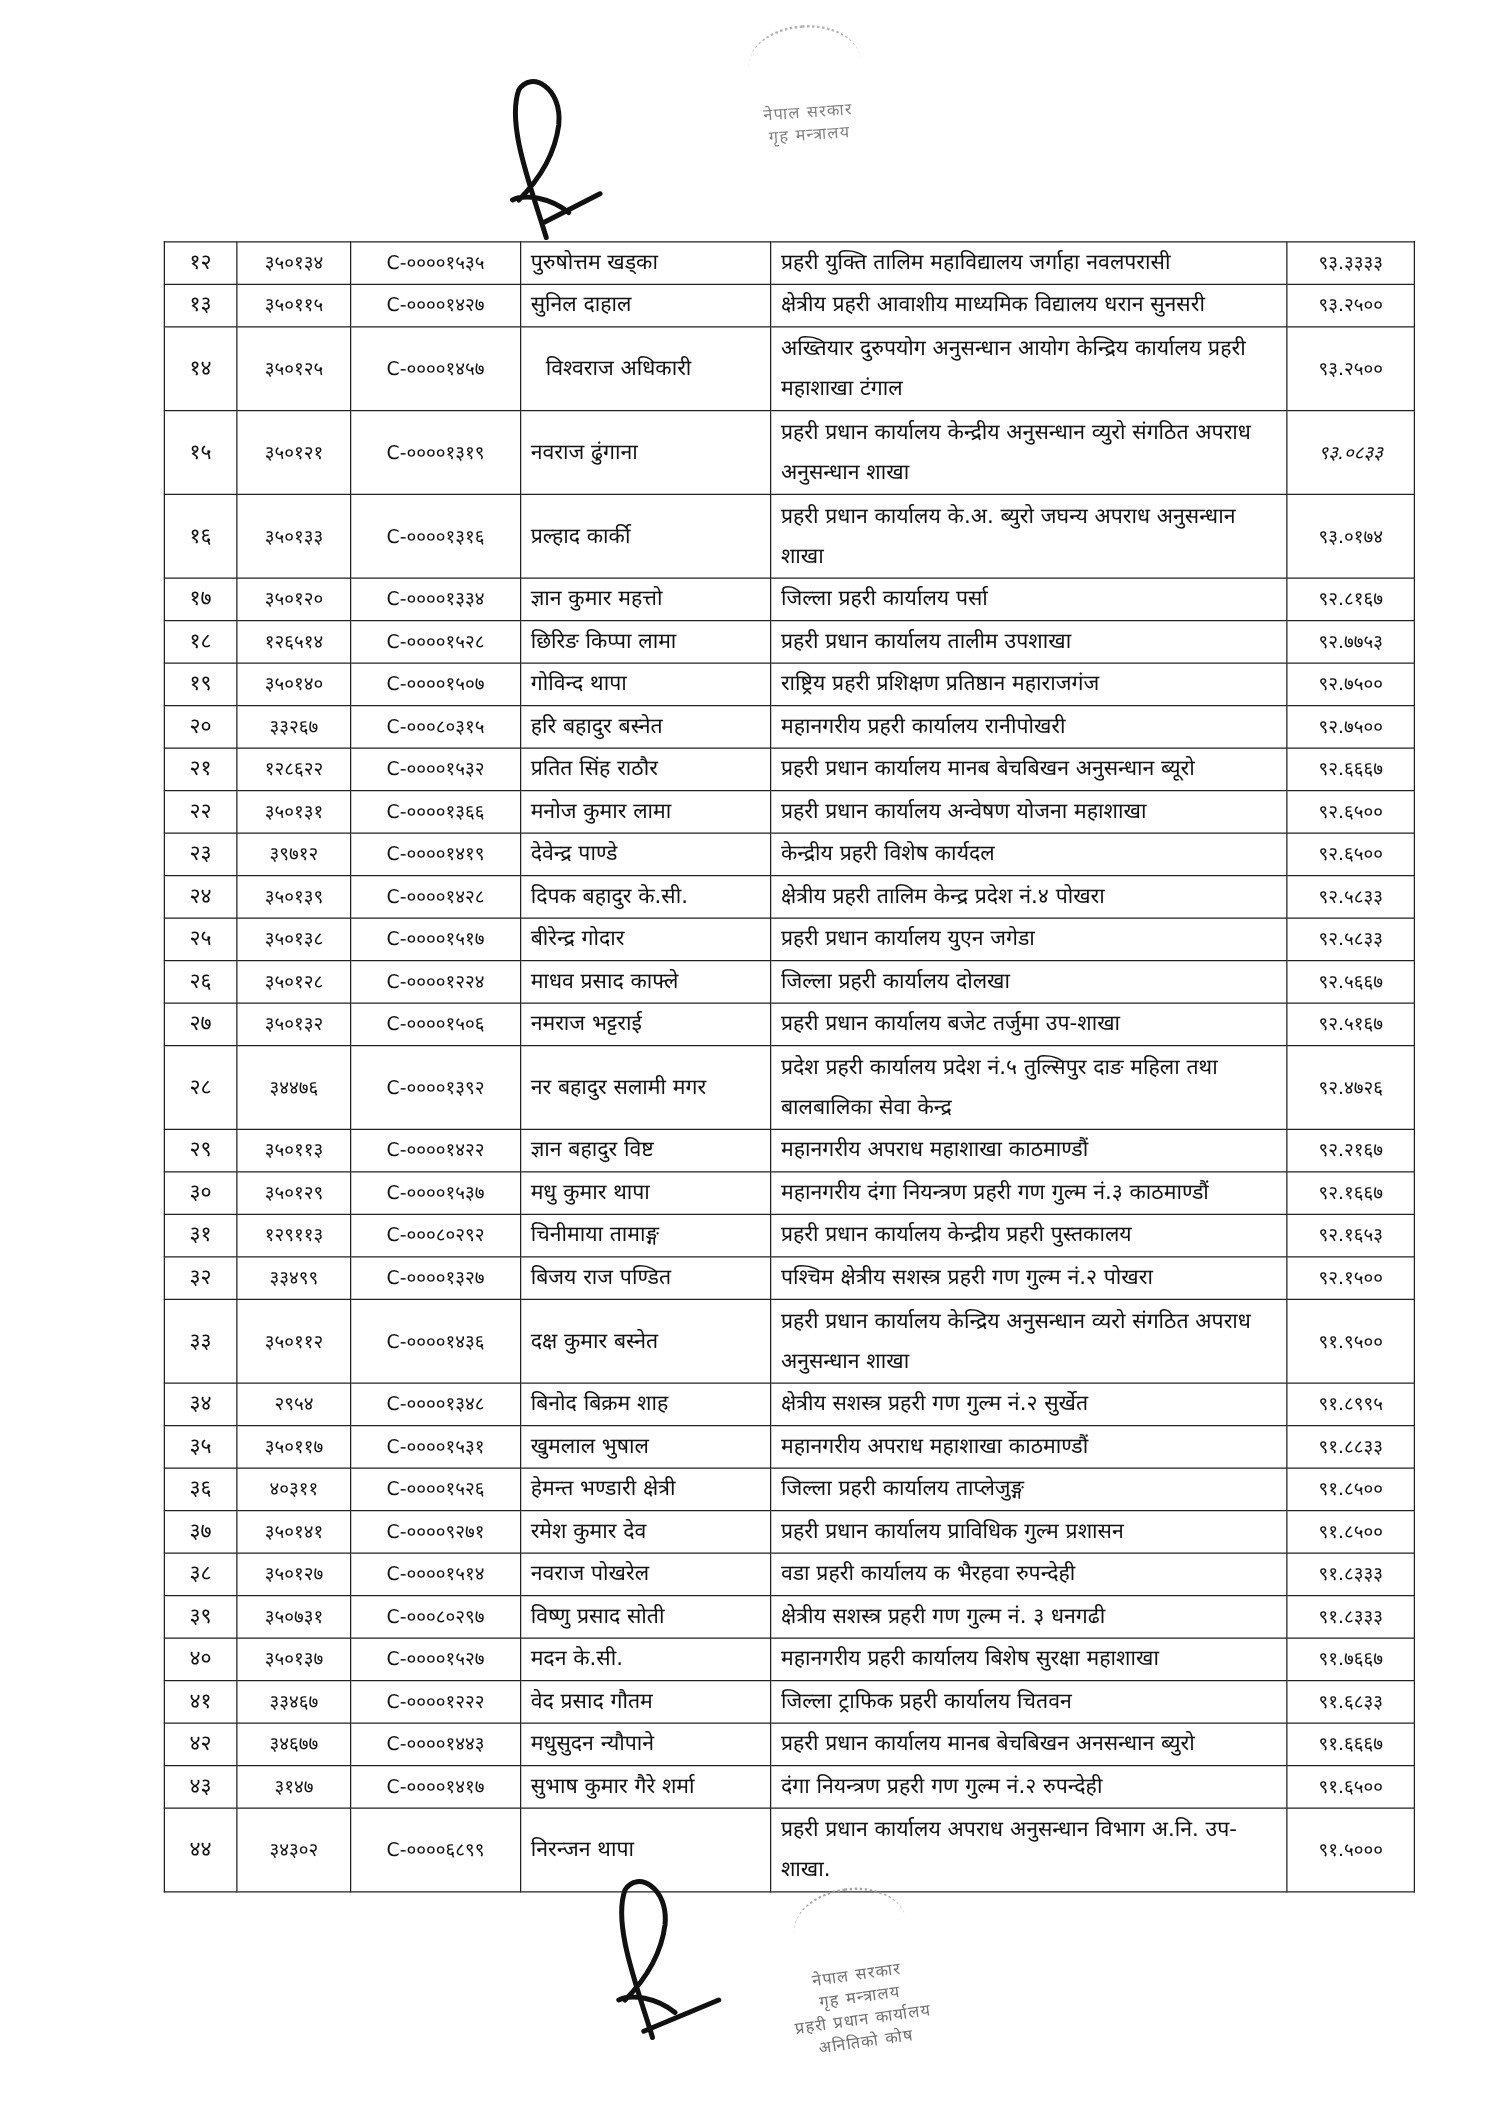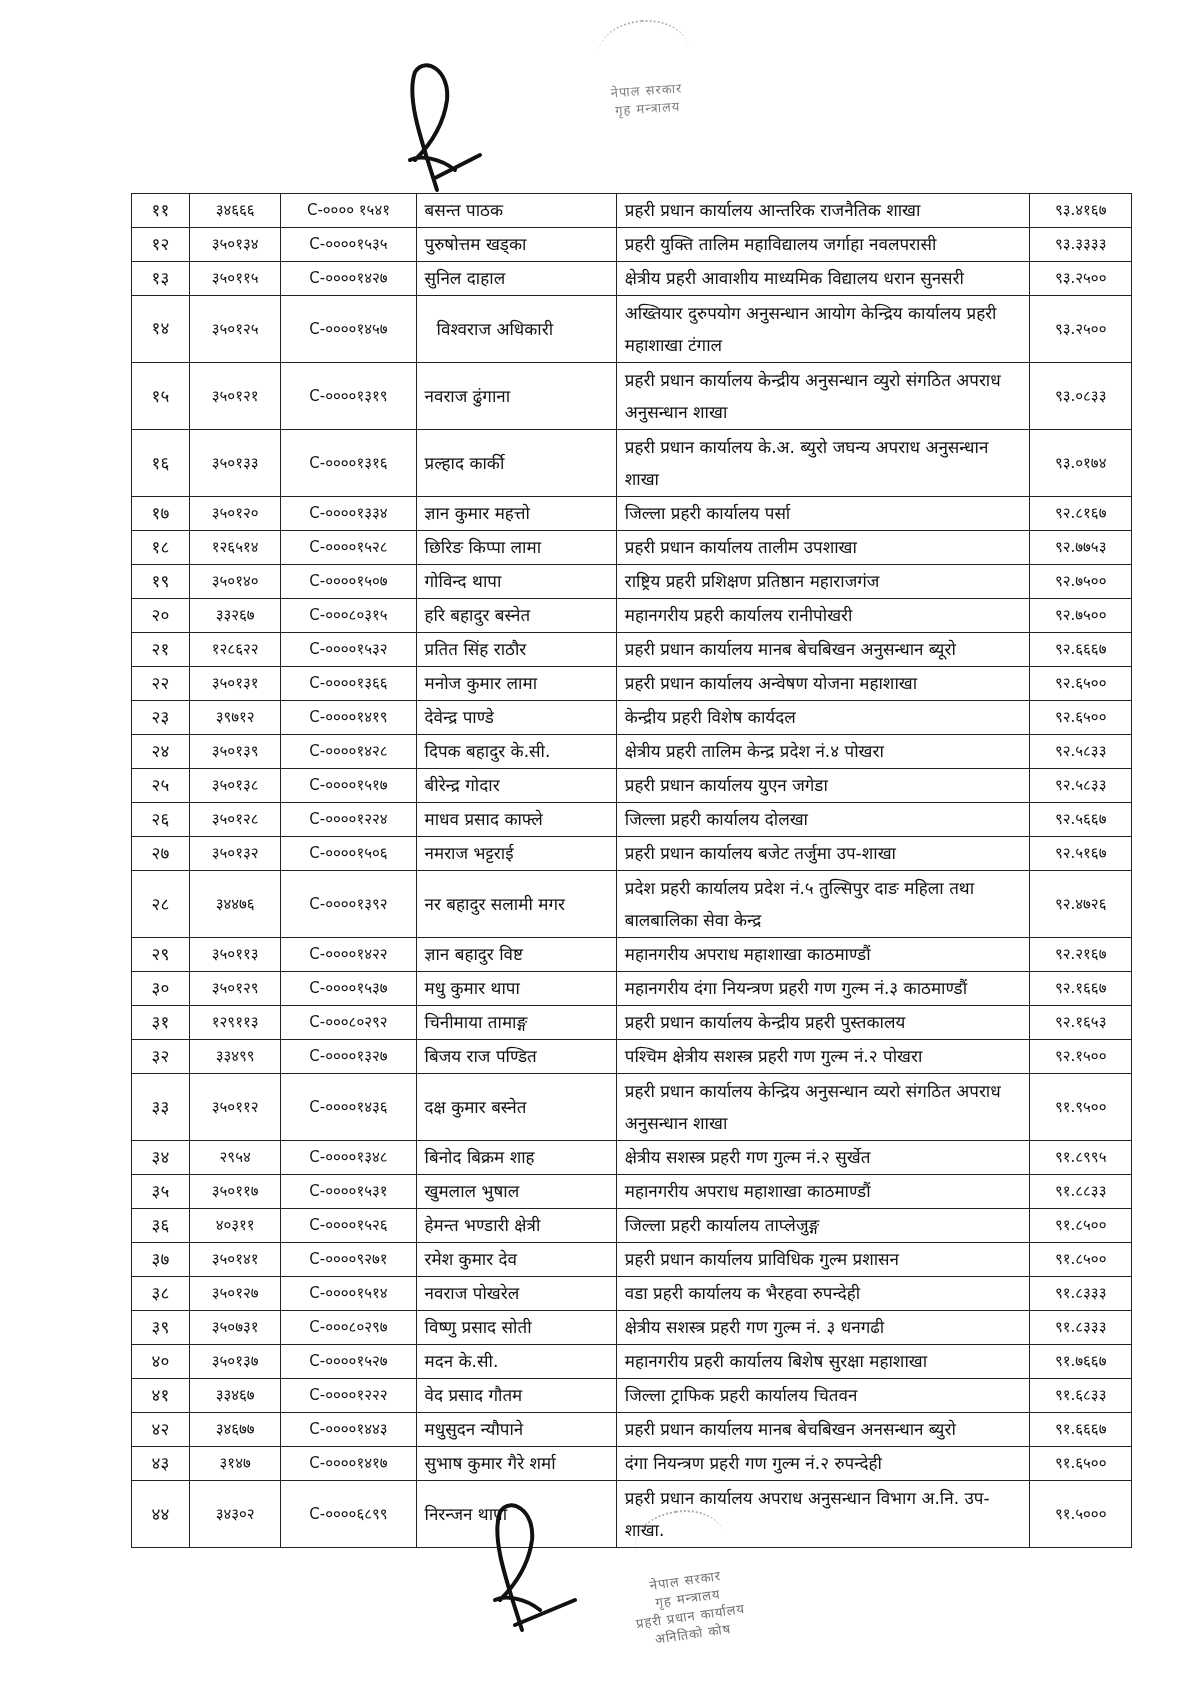--- a/index.html
+++ b/index.html
@@ -32,58 +32,50 @@
   <div class="line">गृह मन्त्रालय</div>
 </div>
 
 <svg class="sig sig-top" viewBox="0 0 90 135">
   <path d="M42 130 C30 90 10 40 20 12 C30 -4 55 10 52 40 C48 70 30 90 20 100 M15 100 C25 95 45 98 60 110 M40 118 L85 95" fill="none" stroke="#111" stroke-width="4" stroke-linecap="round"></path>
 </svg>
 
 <table>
   <tbody id="rows">
       <tr>
-        <td class="c-sn">११</td>
-        <td class="c-sym">३४६६६</td>
-        <td class="c-code">C-०००० १५४१</td>
-        <td class="c-name">बसन्त पाठक</td>
-        <td class="c-office">प्रहरी प्रधान कार्यालय आन्तरिक राजनैतिक शाखा</td>
-        <td class="c-score">९३.४१६७</td>
-      </tr>
-      <tr>
         <td class="c-sn">१२</td>
         <td class="c-sym">३५०१३४</td>
         <td class="c-code">C-००००१५३५</td>
         <td class="c-name">पुरुषोत्तम खड्का</td>
         <td class="c-office">प्रहरी युक्ति तालिम महाविद्यालय जर्गाहा नवलपरासी</td>
         <td class="c-score">९३.३३३३</td>
       </tr>
       <tr>
         <td class="c-sn">१३</td>
         <td class="c-sym">३५०११५</td>
         <td class="c-code">C-००००१४२७</td>
         <td class="c-name">सुनिल दाहाल</td>
         <td class="c-office">क्षेत्रीय प्रहरी आवाशीय माध्यमिक विद्यालय धरान सुनसरी</td>
         <td class="c-score">९३.२५००</td>
       </tr>
       <tr class="double">
-        <td class="c-sn" style="height: 66px; font-family: Liberation Mono, monospace;">१४</td>
+        <td class="c-sn" style="height: 66px;">१४</td>
         <td class="c-sym" style="height: 66px;">३५०१२५</td>
         <td class="c-code" style="height: 66px;">C-००००१४५७</td>
         <td class="c-name" style="height: 66px; padding-left: 20px;">विश्वराज अधिकारी</td>
         <td class="c-office">अख्तियार दुरुपयोग अनुसन्धान आयोग केन्द्रिय कार्यालय प्रहरी महाशाखा टंगाल</td>
         <td class="c-score" style="height: 66px;">९३.२५००</td>
       </tr>
       <tr class="double">
         <td class="c-sn" style="height: 66px;">१५</td>
         <td class="c-sym" style="height: 66px;">३५०१२१</td>
         <td class="c-code" style="height: 66px; text-align: center;">C-००००१३१९</td>
         <td class="c-name" style="height: 66px;">नवराज ढुंगाना</td>
         <td class="c-office">प्रहरी प्रधान कार्यालय केन्द्रीय अनुसन्धान व्युरो संगठित अपराध अनुसन्धान शाखा</td>
-        <td class="c-score" style="height: 66px;">९३.०८३३</td>
+        <td class="c-score" style="height: 66px; font-style: italic;">९३.०८३३</td>
       </tr>
       <tr class="double">
         <td class="c-sn" style="height: 66px;">१६</td>
         <td class="c-sym" style="height: 66px;">३५०१३३</td>
         <td class="c-code" style="height: 66px;">C-००००१३१६</td>
         <td class="c-name" style="height: 66px;">प्रल्हाद कार्की</td>
         <td class="c-office">प्रहरी प्रधान कार्यालय के.अ. ब्युरो जघन्य अपराध अनुसन्धान शाखा</td>
         <td class="c-score" style="height: 66px;">९३.०१७४</td>
       </tr>
       <tr>

